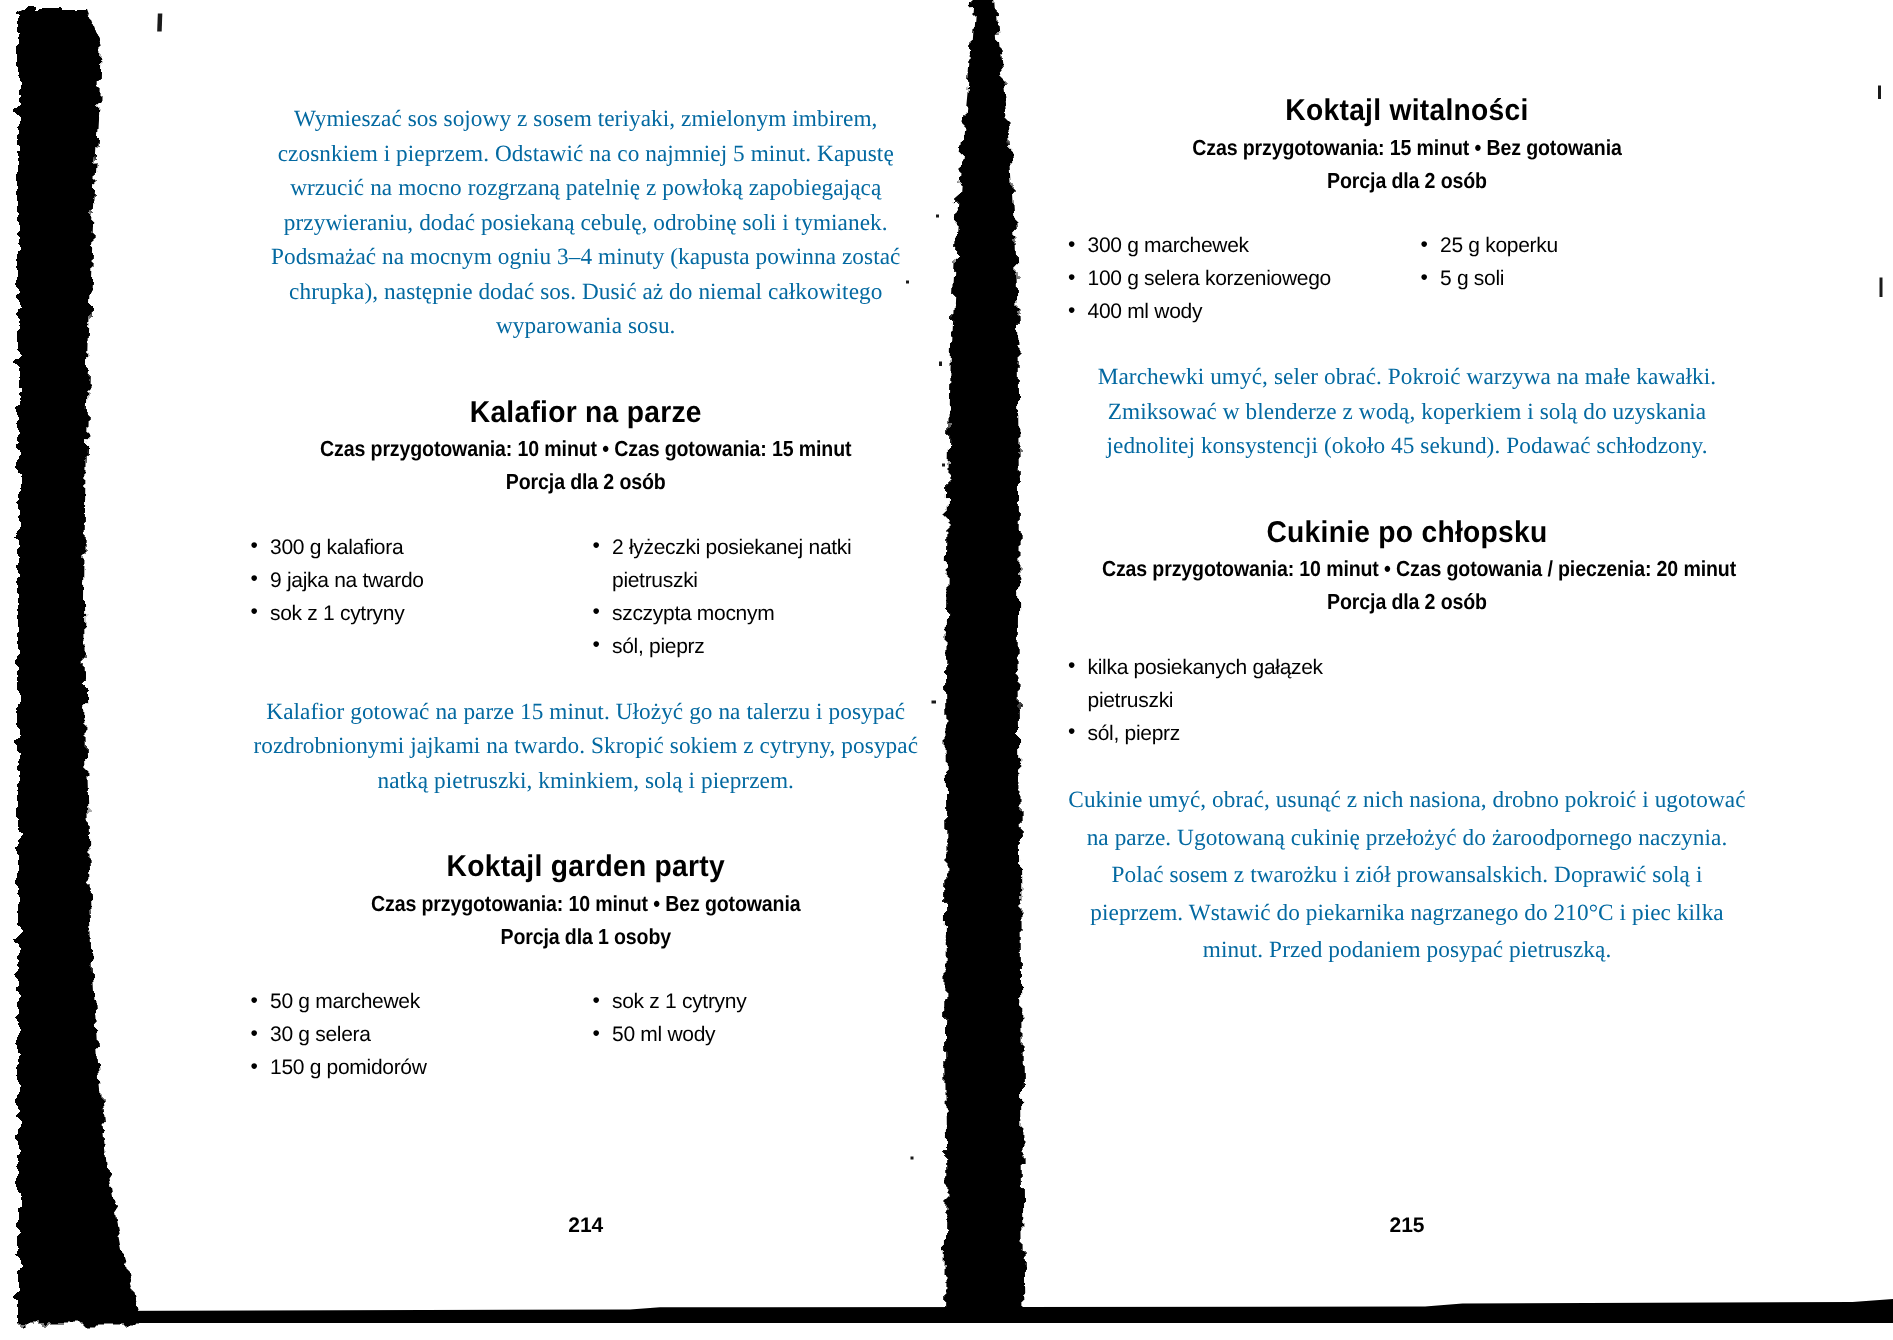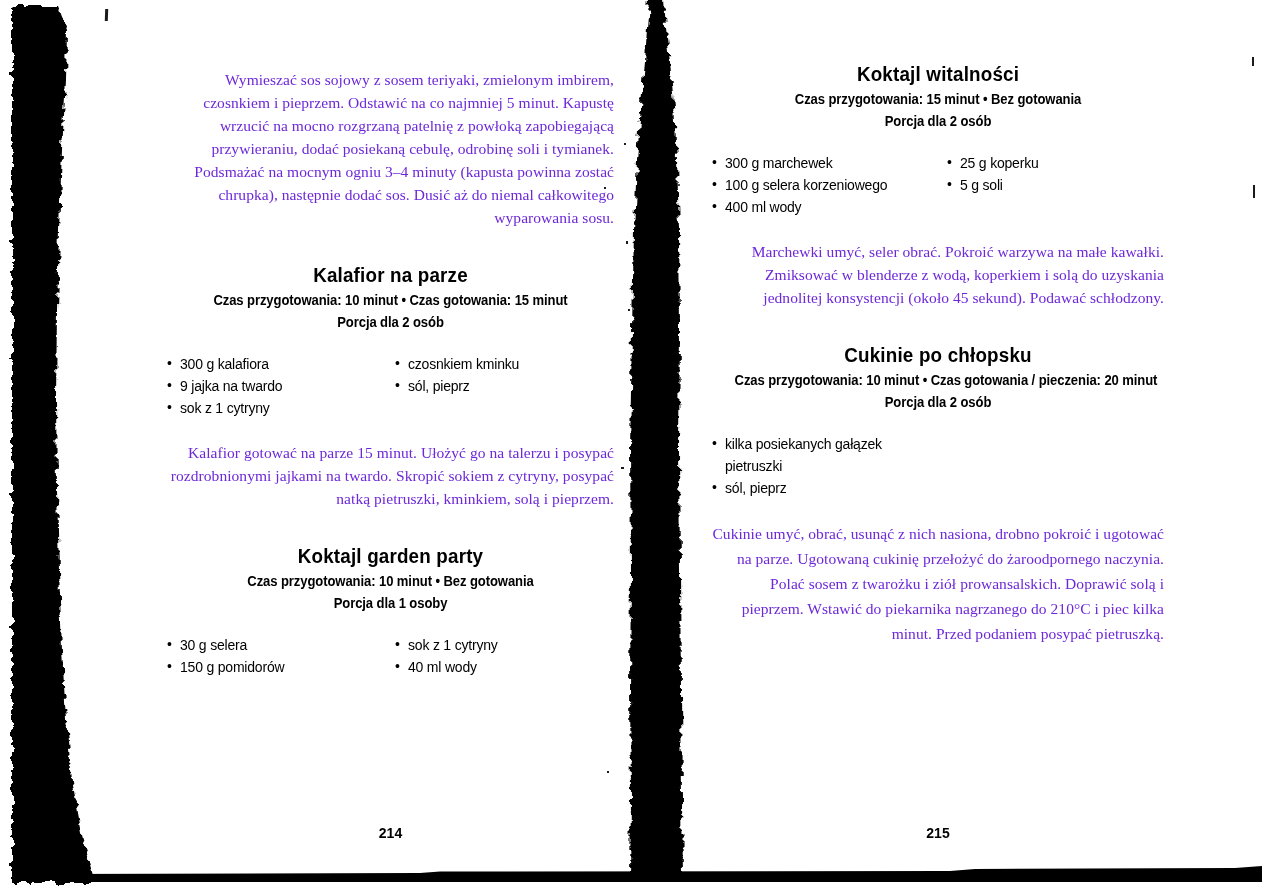--- a/index.html
+++ b/index.html
@@ -8,21 +8,21 @@
     background:#ffffff;color:#000;
     font-family:"Liberation Sans",sans-serif;
   }
   .artifacts{position:absolute;left:0;top:0;width:1262px;height:893px;pointer-events:none;}
   .page{position:absolute;color:#000;}
   .page-left{left:167px;top:68px;width:447px;}
   .page-right{left:712px;top:62px;width:452px;}
   .para{
     font-family:"Liberation Serif",serif;
     font-size:15.5px;line-height:23px;letter-spacing:0.05px;
-    color:#6d28d9;margin:0;text-align:right;
+    color:#0369a1;margin:0;text-align:center;
   }
   .para-loose{line-height:25px;}
   .recipe-title{
     font-size:20px;font-weight:700;text-align:center;margin:0;
     line-height:24px;letter-spacing:0.2px;
     transform:scaleX(0.94);transform-origin:50% 50%;
   }
   .recipe-meta,.recipe-serving{
     font-size:14.5px;font-weight:700;text-align:center;margin:0;
     line-height:22px;letter-spacing:-0.1px;white-space:nowrap;
@@ -34,21 +34,21 @@
   .ing-col li{
     position:relative;padding-left:13px;
     font-size:14px;font-weight:400;line-height:22px;letter-spacing:-0.2px;
   }
   .ing-col li::before{content:"\2022";position:absolute;left:0;top:-1px;}
   .page-left .col1{width:228px;flex:none;}
   .page-left .col2{width:185px;flex:none;}
   .page-right .col1{width:235px;flex:none;}
   .page-right .col2{width:190px;flex:none;}
   .page-num{
-    position:absolute;top:825px;text-align:center;
+    position:absolute;top:808px;text-align:center;
     font-size:14px;font-weight:700;letter-spacing:0;
   }
   #pn-left{left:167px;width:447px;}
   #pn-right{left:712px;width:452px;}
   .mt20{margin-top:20px;}
   .mt22{margin-top:22px;}
   .mt34{margin-top:34px;}
 </style>
 </head>
 <body>
@@ -86,39 +86,41 @@
       <h2 class="recipe-title mt34">Kalafior na parze</h2>
       <p class="recipe-meta">Czas przygotowania: 10 minut • Czas gotowania: 15 minut</p>
       <p class="recipe-serving">Porcja dla 2 osób</p>
       <div class="ingredients mt20">
         <ul class="ing-col col1">
           <li>300 g kalafiora</li>
           <li>9 jajka na twardo</li>
           <li>sok z 1 cytryny</li>
         </ul>
         <ul class="ing-col col2">
-          <li>czosnkiem kminku</li>
+          <li>2 łyżeczki posiekanej natki pietruszki</li>
+          <li>szczypta mocnym</li>
           <li>sól, pieprz</li>
         </ul>
       </div>
       <p class="para mt22">Kalafior gotować na parze 15 minut. Ułożyć go na talerzu i posypać rozdrobnionymi jajkami na twardo. Skropić sokiem z cytryny, posypać natką pietruszki, kminkiem, solą i pieprzem.</p>
     </div>
 
     <div>
       <h2 class="recipe-title mt34">Koktajl garden party</h2>
       <p class="recipe-meta">Czas przygotowania: 10 minut • Bez gotowania</p>
       <p class="recipe-serving">Porcja dla 1 osoby</p>
       <div class="ingredients mt20">
         <ul class="ing-col col1">
+          <li>50 g marchewek</li>
           <li>30 g selera</li>
           <li>150 g pomidorów</li>
         </ul>
         <ul class="ing-col col2">
           <li>sok z 1 cytryny</li>
-          <li>40 ml wody</li>
+          <li>50 ml wody</li>
         </ul>
       </div>
     </div>
 
   </section>
 
   <section class="page page-right">
 
     <div>
       <h2 class="recipe-title">Koktajl witalności</h2>

